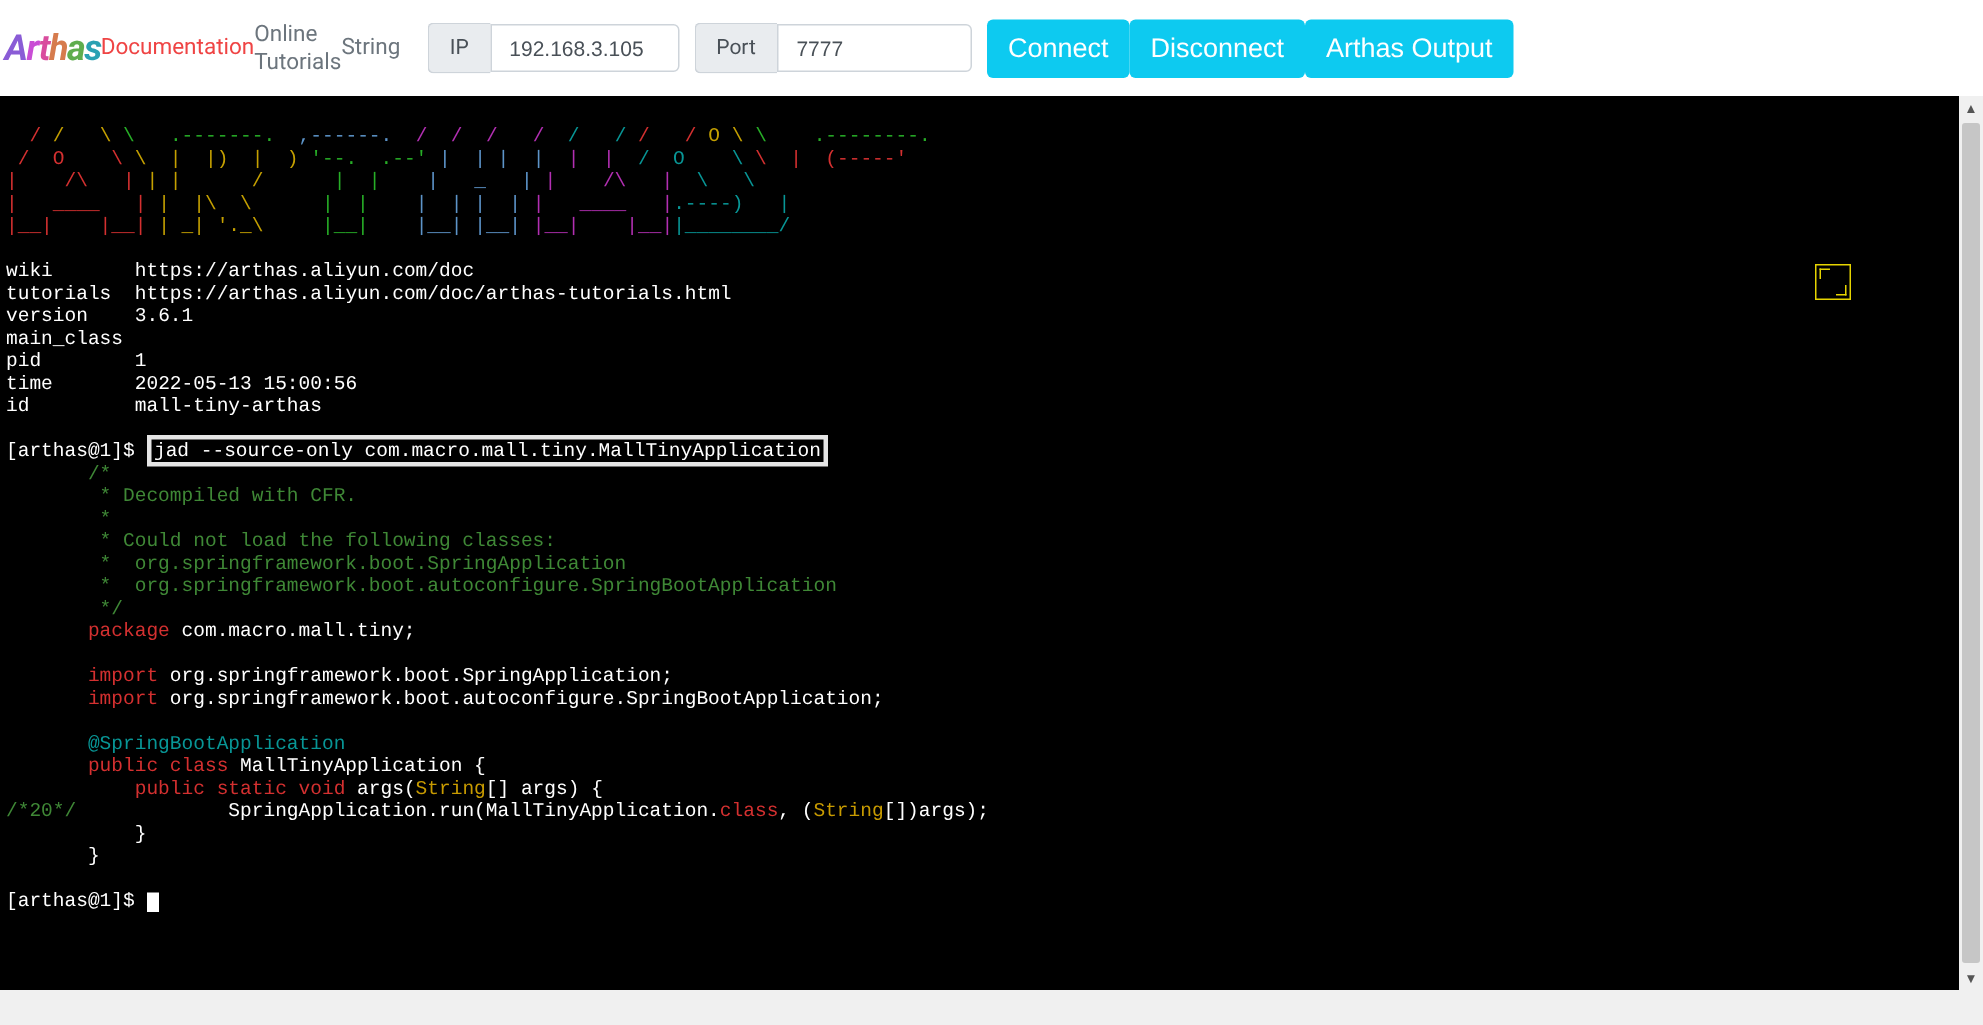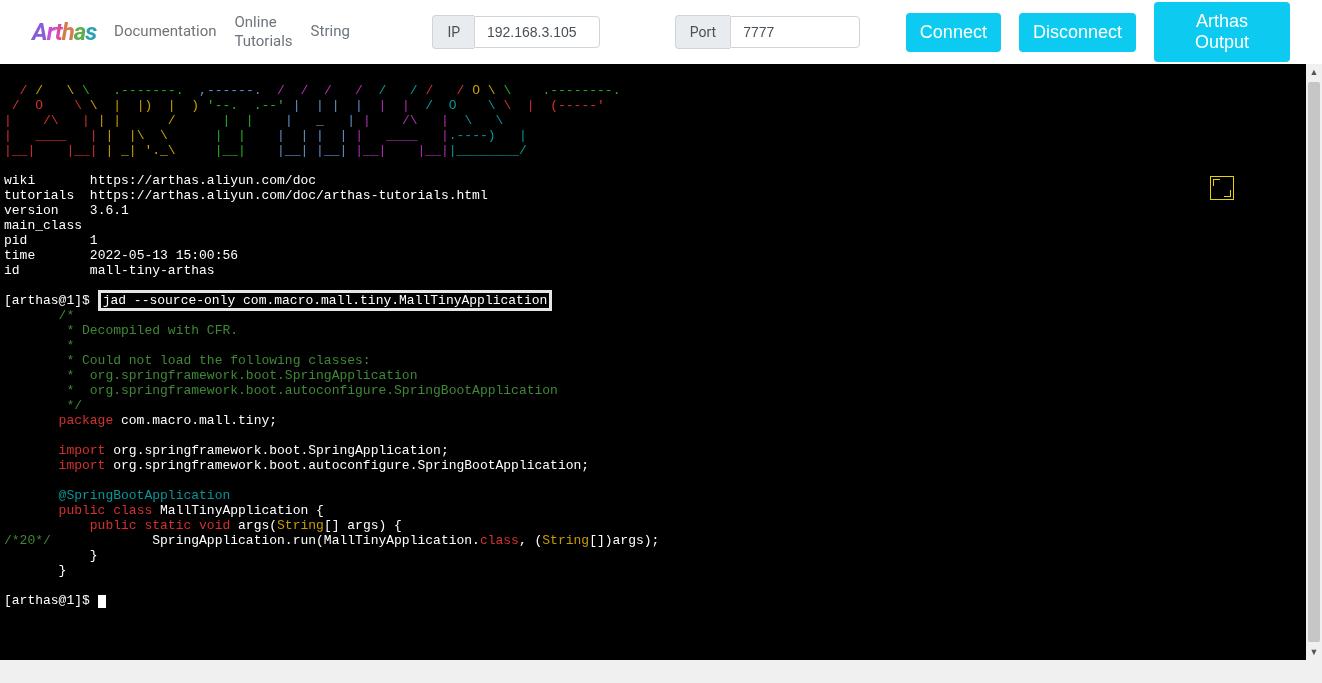--- a/index.html
+++ b/index.html
@@ -1,23 +1,23 @@
 <!DOCTYPE html>
 <html><head>
 <meta charset="utf-8">
 <style>
 * { box-sizing: border-box; margin: 0; padding: 0; }
 body { font-family: -apple-system, BlinkMacSystemFont, "Segoe UI", Roboto, sans-serif; background: #f8f9fa; width: 1322px; height: 683px; overflow: hidden; }
-.header { background: #fff; height: 64px; display: flex; align-items: center; padding: 0 32px; gap: 18px; }
+.header { background: #fff; height: 64px; display: flex; align-items: center; padding: 0 3px; }
 .logo { font-size: 24px; font-weight: bold; font-style: italic; letter-spacing: -1px; }
 .logo .c1 { color: #8a5cd6; } .logo .c2 { color: #c94dd5; } .logo .c3 { color: #d94d9e; } .logo .c4 { color: #d67b4d; } .logo .c5 { color: #5fad4e; } .logo .c6 { color: #2aa1b3; }
 .nav-link { color: #6c757d; cursor: pointer; font-size: 15px; line-height: 1.3; }
-.nav-link.active { color: #737373; }
+.nav-link.active { color: #ef4444; }
 .field-group { display: flex; align-items: center; }
-.field-label { background: #e9ecef; color: #495057; padding: 8px 14px; border-radius: 4px 0 0 4px; font-size: 14px; border: 1px solid #ced4da; border-right: none; margin-left: 29px; }
+.field-label { background: #e9ecef; color: #495057; padding: 8px 14px; border-radius: 4px 0 0 4px; font-size: 14px; border: 1px solid #ced4da; border-right: none; }
 .field-input { background: #fff; border: 1px solid #ced4da; padding: 7px 12px; font-size: 14px; border-radius: 0 4px 4px 0; color: #495057; width: 126px; }
 .field-input.wide { width: 130px; }
 .btn { background: #0dcaf0; color: #fff; border: none; padding: 9px 14px; border-radius: 4px; font-size: 18px; cursor: pointer; }
 .terminal-wrap { background: #000; height: 596px; position: relative; padding: 0 4px 0 4px; overflow-y: auto; }
 .terminal { font-family: "Courier New", monospace; font-size: 13px; line-height: 15px; color: #fff; white-space: pre; padding: 4px 0; }
 .green { color: #27ae27; }
 .red { color: #d43030; }
 .yellow { color: #c5a000; }
 .blue { color: #5d94c9; }
 .cyan { color: #089696; }

